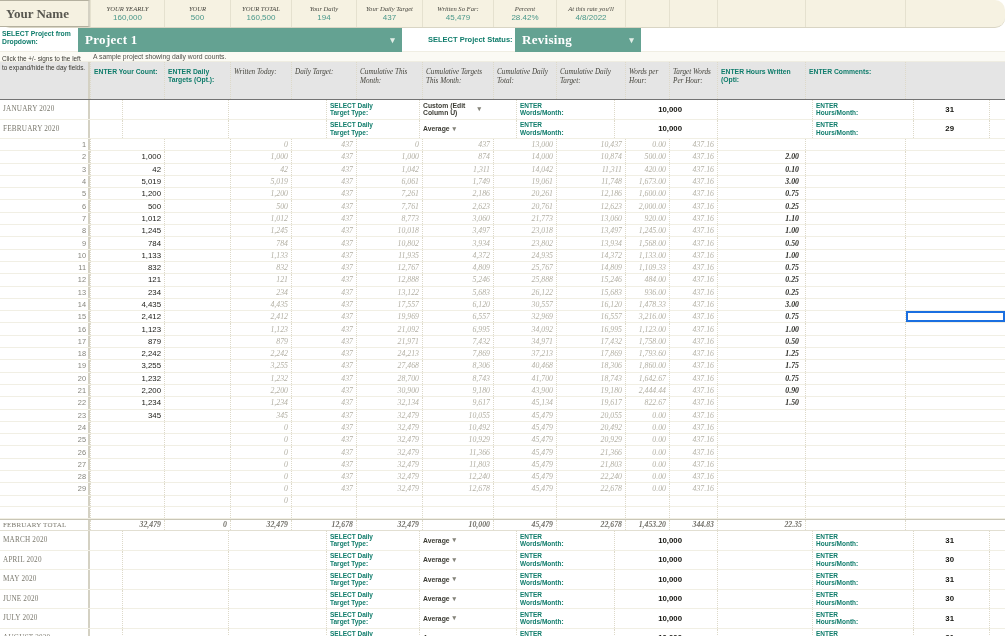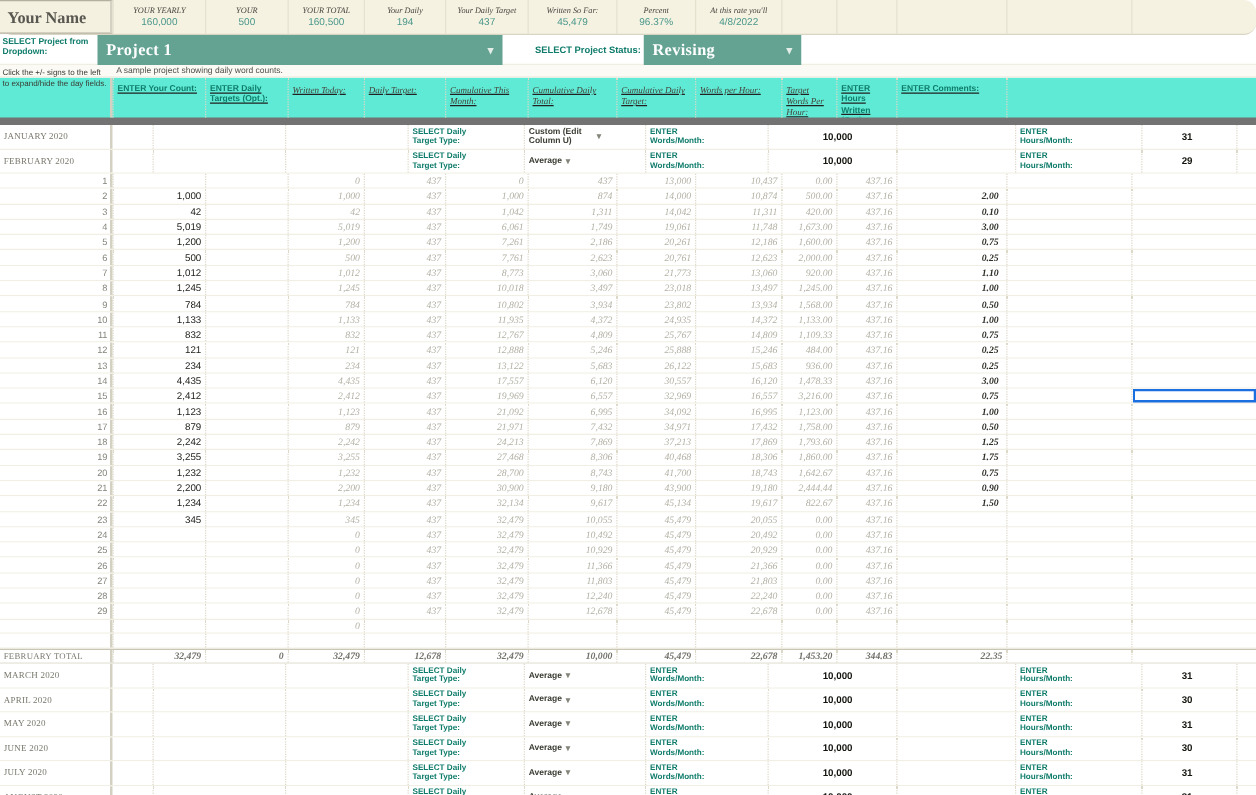--- a/index.html
+++ b/index.html
@@ -33,21 +33,21 @@
   .project-bar { left:78px; width:324px; }
   .status-bar { left:515px; width:126px; }
   .bar-arrow { margin-left:auto; color:#e3eee8; font-size:9px; padding-left:8px; }
   .status-select { position:absolute; left:428px; top:7px; color:#0f7c6b; font-weight:700; font-size:7.5px; }
 
   
   .descrow { position:relative; height:10px; background:#fbfaf4; border-bottom:1px solid #efede2; }
   .desc { position:absolute; left:93px; top:1px; font-size:6.8px; color:#50504a; }
 
   
-  .headerrow { height:38px; border-bottom:6px solid #737373; background:#5eead4;text-decoration:underline; }
+  .headerrow { height:38px; border-bottom:1px solid #737373; background:#e5e5e5; }
   .hcell { border-left:1px dotted #ddd9c9; padding:6px 3px 0; line-height:1.25; overflow:hidden; white-space:normal; }
   .hcell.first { border-left:none; border-right:2px solid #d4d1c3; }
   .h-enter { color:#0f7c6b; font-weight:700; font-size:6.8px; }
   .h-serif { font-family:"Liberation Serif", serif; font-style:italic; color:#45443c; font-size:7.2px; }
 
   
   .row { border-bottom:1px solid #f1efe4; background:#fff; }
   .day-row { height:12.3px; }
   .config-row { height:19.5px;gap:32px; }
   .spacer-row { height:11.5px; }
@@ -92,21 +92,21 @@
       <div class="stat">
         <div class="stat-lbl">Your Daily Target</div>
         <div class="stat-val">437</div>
       </div>
       <div class="stat">
         <div class="stat-lbl">Written So Far:</div>
         <div class="stat-val">45,479</div>
       </div>
       <div class="stat">
         <div class="stat-lbl">Percent</div>
-        <div class="stat-val">96.37%</div>
+        <div class="stat-val">28.42%</div>
       </div>
       <div class="stat">
         <div class="stat-lbl">At this rate you'll</div>
         <div class="stat-val">4/8/2022</div>
       </div>
       <div class="stat"></div>
       <div class="stat"></div>
       <div class="stat"></div>
       <div class="stat"></div>
       <div class="stat"></div>
@@ -130,20 +130,21 @@
   </div>
 
   <div class="headerrow grid" id="headerrow">
     <div class="hcell first"></div>
 
   <div class="hcell h-enter">ENTER Your Count:</div>
       <div class="hcell h-enter">ENTER Daily Targets (Opt.):</div>
       <div class="hcell h-serif">Written Today:</div>
       <div class="hcell h-serif">Daily Target:</div>
       <div class="hcell h-serif">Cumulative This Month:</div>
+      <div class="hcell h-serif">Cumulative Targets This Month:</div>
       <div class="hcell h-serif">Cumulative Daily Total:</div>
       <div class="hcell h-serif">Cumulative Daily Target:</div>
       <div class="hcell h-serif">Words per Hour:</div>
       <div class="hcell h-serif">Target Words Per Hour:</div>
       <div class="hcell h-enter">ENTER Hours Written (Opti:</div>
       <div class="hcell h-enter">ENTER Comments:</div>
       <div class="hcell"></div>
     </div>
 
   <div id="rows">

